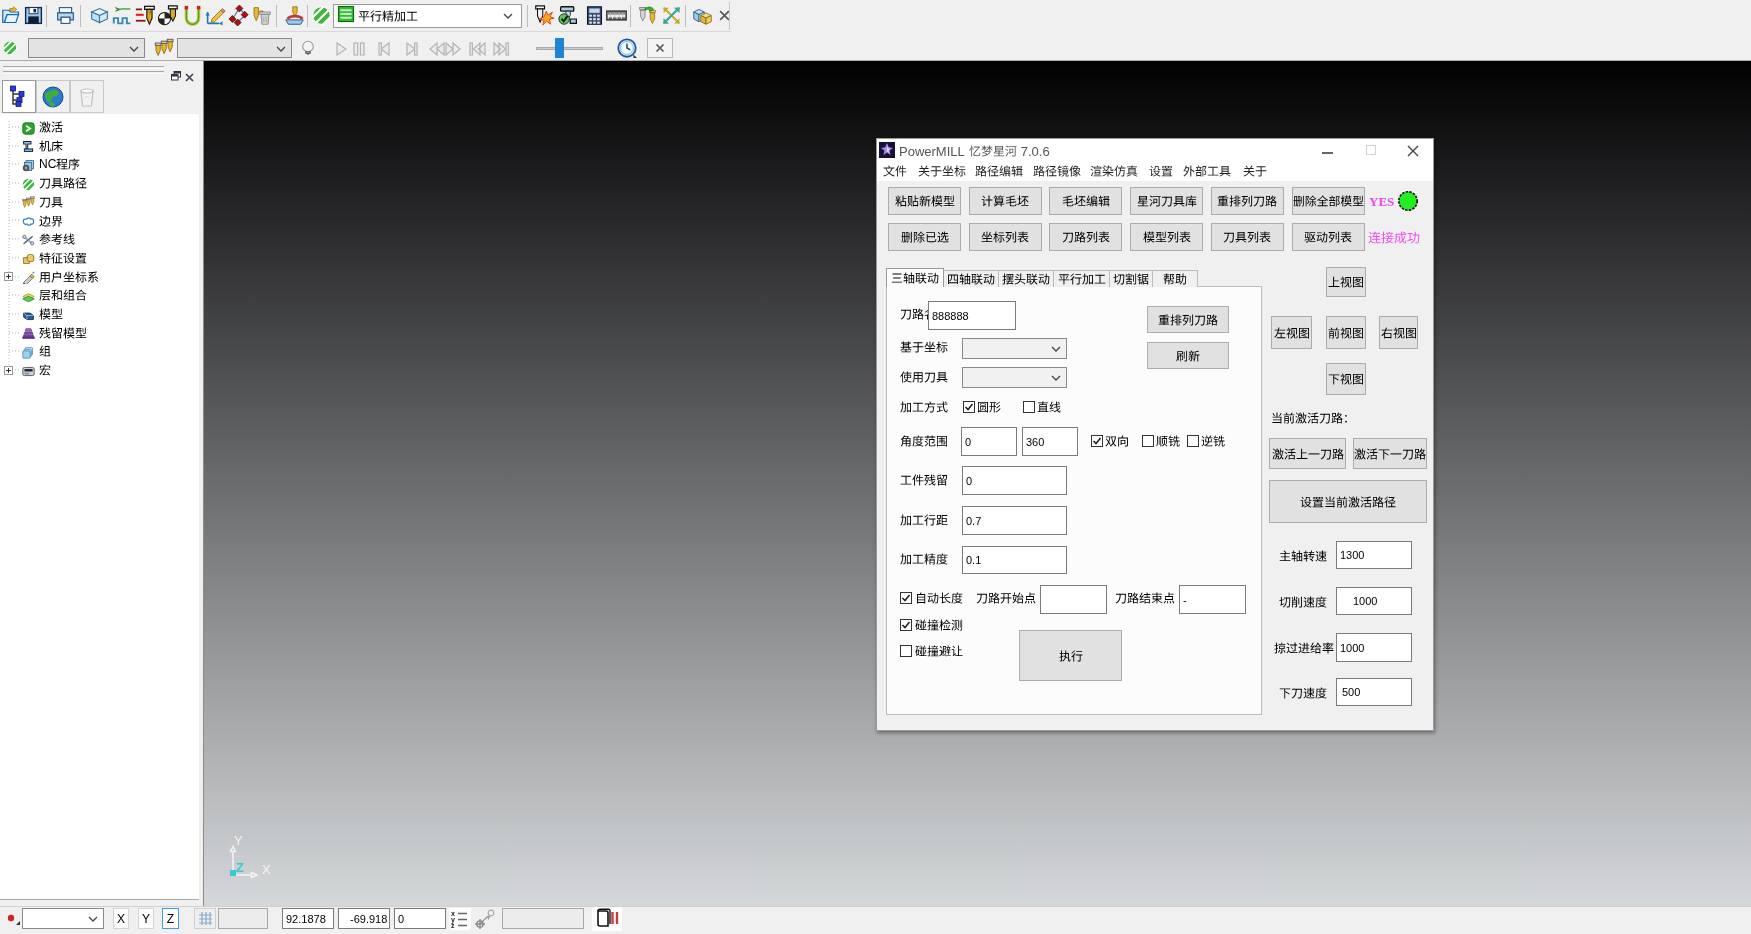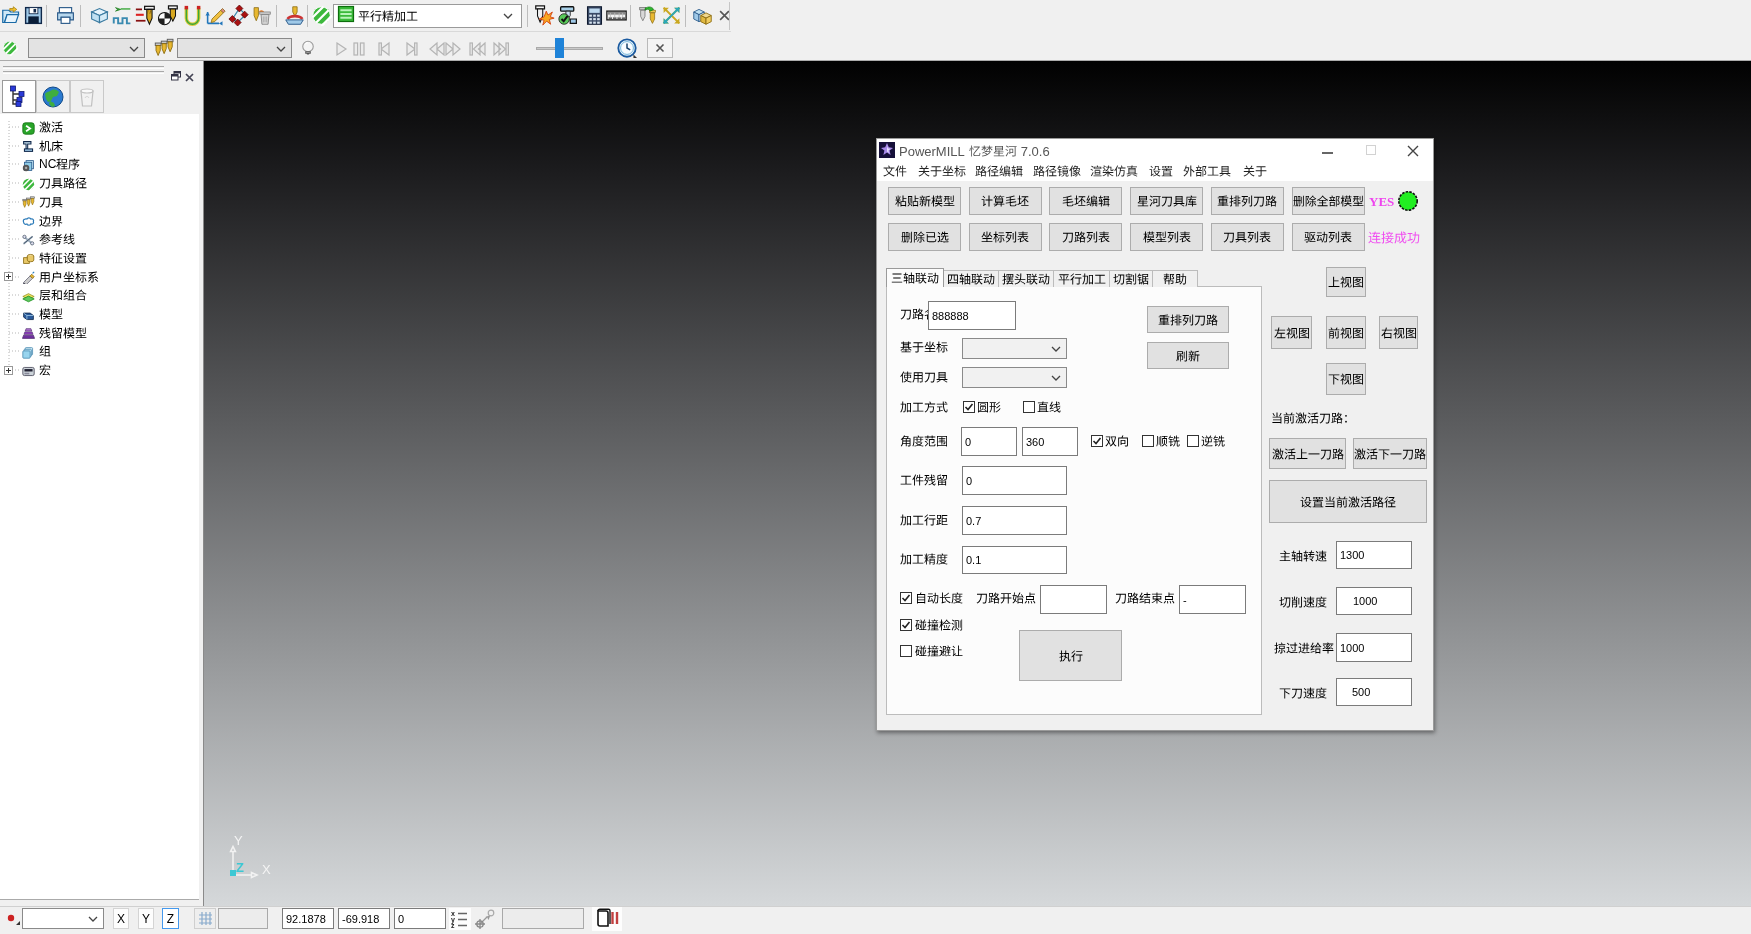--- a/index.html
+++ b/index.html
@@ -1215,21 +1215,21 @@
   </div>
 <div style="position:absolute;left:1279px;top:687px;line-height:0">
     <svg class="t" width="48" height="12" viewBox="0 0 480 120" style="fill:#000">
       <use href="#u4e0b" x="0"></use>
       <use href="#u5200" x="120"></use>
       <use href="#u901f" x="240"></use>
       <use href="#u5ea6" x="360"></use>
     </svg>
   </div>
 <div style="position:absolute;left:1336px;top:678px;width:76px;height:28px;background:#fff;border:1px solid #7b7b7b;box-sizing:border-box;display:flex;align-items:center">
-    <span style="font:11px 'Liberation Sans',sans-serif;color:#000;padding-left:15px">500</span>
+    <span style="font:11px 'Liberation Sans',sans-serif;color:#000;padding-left:5px">500</span>
   </div>
 <div style="position:absolute;left:0px;top:906px;width:1751px;height:28px;background:#f0f0f0;border-top:1px solid #d0d0d0"></div>
 <svg width="18" height="16" viewBox="0 0 18 16" style="position:absolute;left:4px;top:911px">
     <circle cx="7" cy="7" r="3.2" fill="#c22"></circle>
     <path d="M12 14l4-0 0-4z" fill="#333"></path>
   </svg>
 <div style="position:absolute;left:22px;top:908px;width:82px;height:21px;background:#fff;border:1px solid #8a8a8a;box-sizing:border-box">
     <svg width="10" height="6" viewBox="0 0 10 6" style="position:absolute;right:5px;top:7px">
       <path d="M1 1 5 5 9 1" stroke="#444" stroke-width="1.3" fill="none"></path>
     </svg>
@@ -1246,21 +1246,21 @@
 <div style="position:absolute;left:194px;top:908px;width:22px;height:21px;background:#eee;border:1px solid #cfcfcf;display:flex;align-items:center;justify-content:center">
     <svg width="15" height="15" viewBox="0 0 15 15">
       <path d="M1 4h13M1 8h13M1 12h13M4 1v13M8 1v13M12 1v13" stroke="#88aacc" stroke-width="1.2"></path>
     </svg>
   </div>
 <div style="position:absolute;left:218px;top:908px;width:50px;height:21px;background:#ececec;border:1px solid #a9a9a9"></div>
 <div style="position:absolute;left:282px;top:908px;width:52px;height:21px;background:#fff;border:1px solid #7b7b7b;box-sizing:border-box;display:flex;align-items:center">
     <span style="font:11px 'Liberation Sans',sans-serif;color:#000;padding-left:3px">92.1878</span>
   </div>
 <div style="position:absolute;left:338px;top:908px;width:52px;height:21px;background:#fff;border:1px solid #7b7b7b;box-sizing:border-box;display:flex;align-items:center">
-    <span style="font:11px 'Liberation Sans',sans-serif;color:#000;padding-left:3px">-69.918</span>
+    <span style="font:11px 'Liberation Sans',sans-serif;color:#000;padding-left:11px">-69.918</span>
   </div>
 <div style="position:absolute;left:394px;top:908px;width:52px;height:21px;background:#fff;border:1px solid #7b7b7b;box-sizing:border-box;display:flex;align-items:center">
     <span style="font:11px 'Liberation Sans',sans-serif;color:#000;padding-left:3px">0</span>
   </div>
 <svg width="22" height="22" viewBox="0 0 22 22" style="position:absolute;left:449px;top:908px">
     <rect width="22" height="22" fill="#fdfdfd"></rect>
     <g font-family="Liberation Sans" font-size="7" font-weight="bold" fill="#222">
       <text x="2" y="8">x</text>
       <text x="2" y="14">y</text>
       <text x="2" y="20">z</text>

